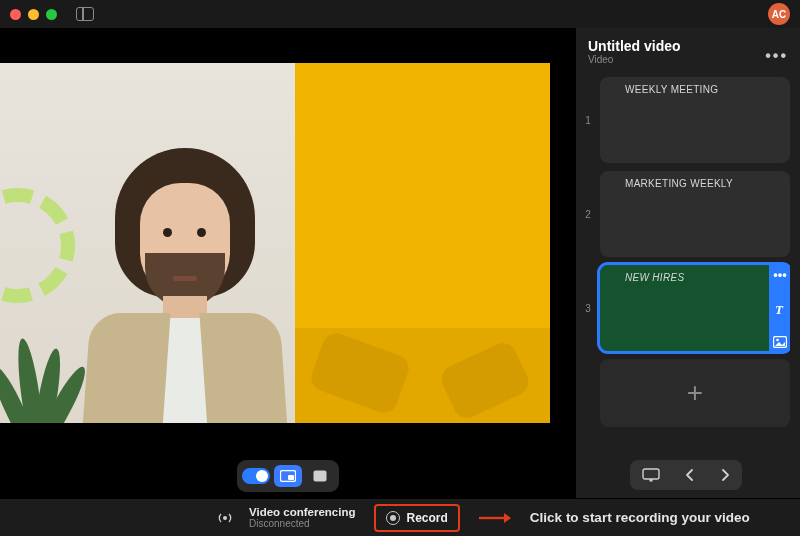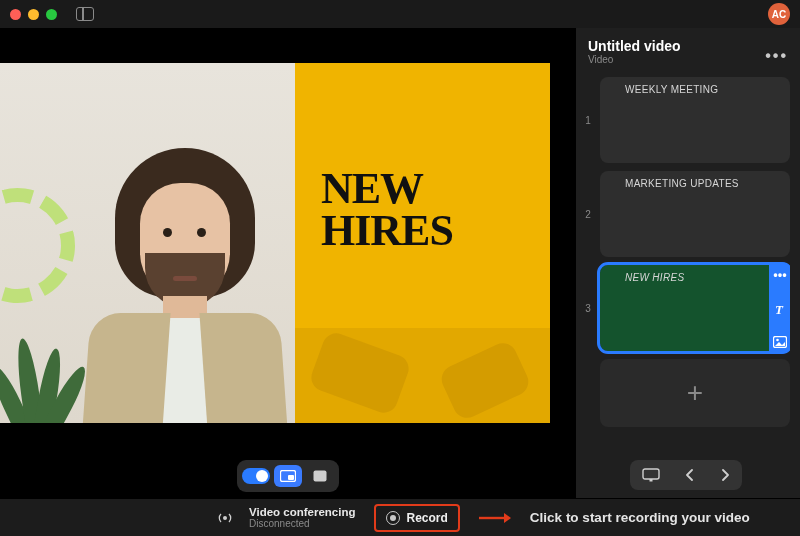--- a/index.html
+++ b/index.html
@@ -207,24 +207,20 @@
           <div class="neck"></div>
           <div class="tee"></div>
           <div class="jacket">
               <div class="jkl"></div>
               <div class="jkr"></div>
             </div>
         </div>
       </div>
       <div class="slide">
         <div class="deco"></div>
-        <div class="slide-text">
-          <div>NEW</div>
-          <div>HIRES</div>
-        </div>
       </div>
     </div>
     <div class="stage-controls">
       <div class="pill">
         <div class="seg">
           <div class="toggle-knob"></div>
         </div>
         <div class="seg active">
           <svg width="16" height="12" viewBox="0 0 16 12">
               <rect x="0.5" y="0.5" width="15" height="11" rx="2" fill="none" stroke="#fff" stroke-width="1.3"></rect>
@@ -249,21 +245,21 @@
       <div class="more">•••</div>
     </div>
 
     <div class="slides-list">
       <div class="slide-row">
         <div class="slide-num">1</div>
         <div class="slide-card"><span>WEEKLY MEETING</span></div>
       </div>
       <div class="slide-row">
         <div class="slide-num">2</div>
-        <div class="slide-card"><span>MARKETING UPDATES</span></div>
+        <div class="slide-card"><span>MARKETING WEEKLY</span></div>
       </div>
       <div class="slide-row selected">
         <div class="slide-num">3</div>
         <div class="slide-card">
           <span>NEW HIRES</span>
           <div class="sel-rail">
             <span>•••</span>
             <svg width="14" height="14" viewBox="0 0 14 14">
                 <text x="2" y="12" font-size="13" font-weight="700" fill="#fff" font-family="serif">T</text>
               </svg>

